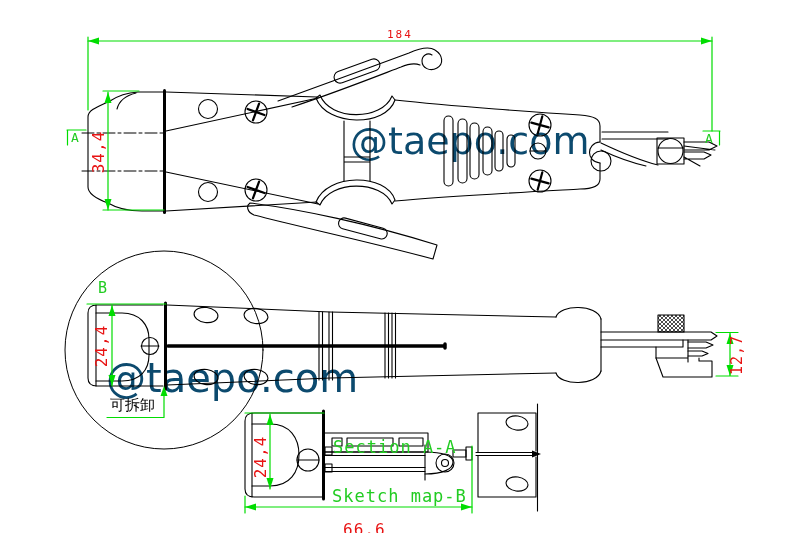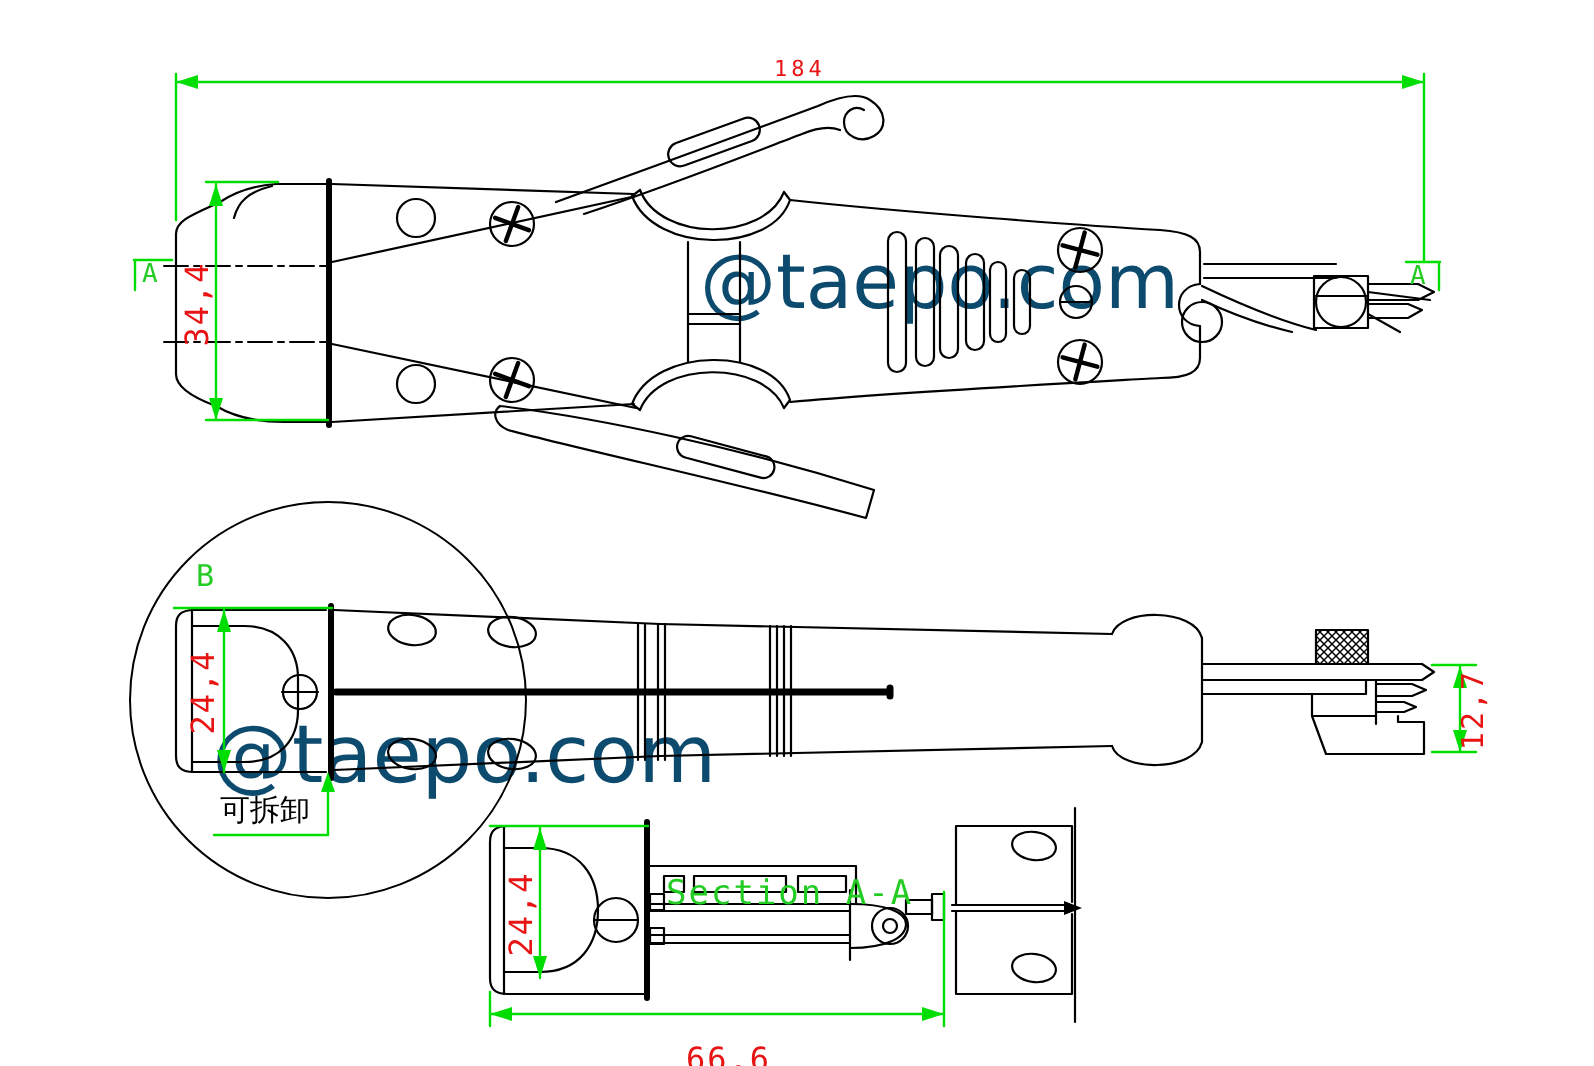--- a/index.html
+++ b/index.html
@@ -218,16 +218,17 @@
   <span class="txt grn mark-a a-left">A</span>
   <span class="txt grn mark-a a-right">A</span>
 
   <span class="txt grn label-b">B</span>
   <span class="txt red dim-h rot dim-24a">24,4</span>
   <span class="txt blk note-cn">可拆卸</span>
 
   <span class="txt grn title-g t-section">Section A-A</span>
   <span class="txt red dim-h rot dim-12">12,7</span>
 
+  <span class="txt grn title-g t-sketch">Sketch map-B</span>
   <span class="txt red dim-h rot dim-24b">24,4</span>
   <span class="txt red dim-h dim-66">66,6</span>
 
 </div>
 
 </body></html>

